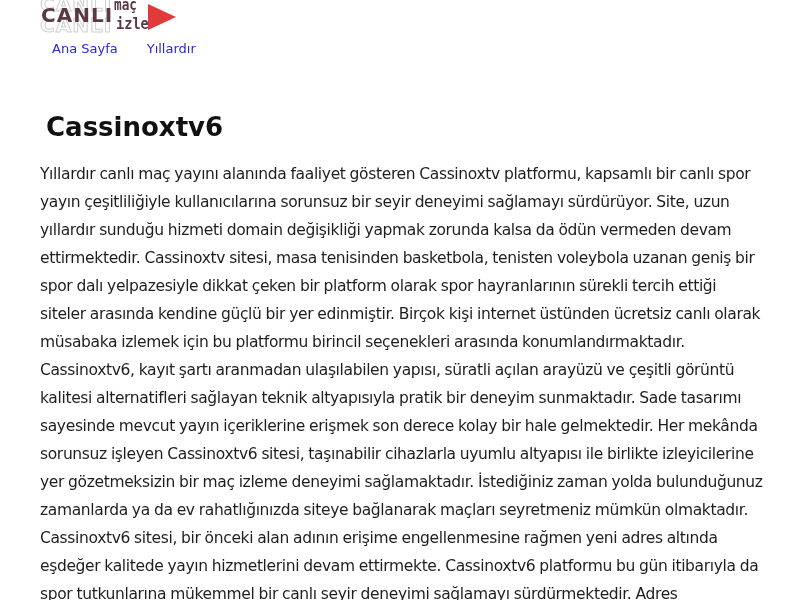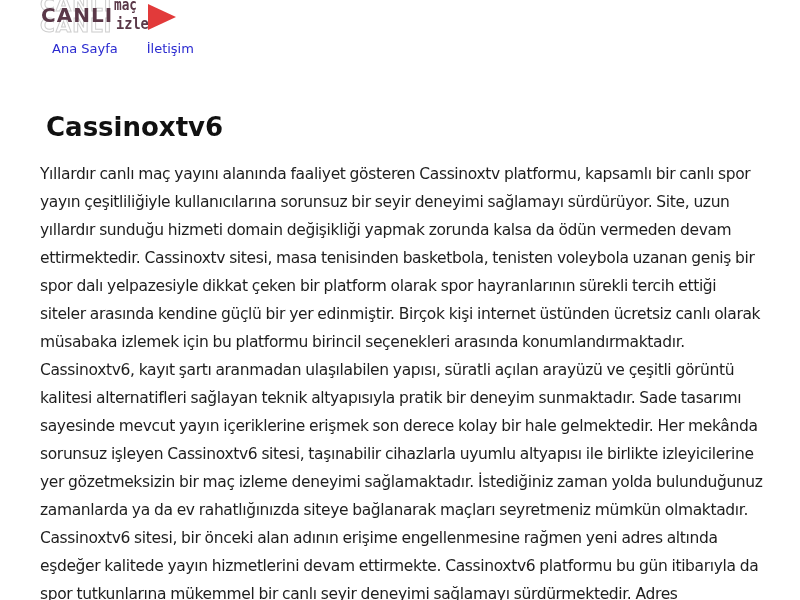--- a/index.html
+++ b/index.html
@@ -35,19 +35,19 @@
   <a class="logo">
     <span class="logo-canli-shadow top">CANLI</span>
     <span class="logo-canli-shadow">CANLI</span>
     <span class="logo-canli">CANLI</span>
     <span class="logo-mac">maç</span>
     <span class="logo-izle">izle</span>
     <span class="logo-play"></span>
   </a>
   <nav class="nav">
     <a>Ana Sayfa</a>
-    <a>İletişim</a>
+    <a>Yıllardır</a>
   </nav>
 </header>
 
 <h1 class="title">Cassinoxtv6</h1>
 
 <p class="content">Yıllardır canlı maç yayını alanında faaliyet gösteren Cassinoxtv platformu, kapsamlı bir canlı spor yayın çeşitliliğiyle kullanıcılarına sorunsuz bir seyir deneyimi sağlamayı sürdürüyor. Site, uzun yıllardır sunduğu hizmeti domain değişikliği yapmak zorunda kalsa da ödün vermeden devam ettirmektedir. Cassinoxtv sitesi, masa tenisinden basketbola, tenisten voleybola uzanan geniş bir spor dalı yelpazesiyle dikkat çeken bir platform olarak spor hayranlarının sürekli tercih ettiği siteler arasında kendine güçlü bir yer edinmiştir. Birçok kişi internet üstünden ücretsiz canlı olarak müsabaka izlemek için bu platformu birincil seçenekleri arasında konumlandırmaktadır. Cassinoxtv6, kayıt şartı aranmadan ulaşılabilen yapısı, süratli açılan arayüzü ve çeşitli görüntü kalitesi alternatifleri sağlayan teknik altyapısıyla pratik bir deneyim sunmaktadır. Sade tasarımı sayesinde mevcut yayın içeriklerine erişmek son derece kolay bir hale gelmektedir. Her mekânda sorunsuz işleyen Cassinoxtv6 sitesi, taşınabilir cihazlarla uyumlu altyapısı ile birlikte izleyicilerine yer gözetmeksizin bir maç izleme deneyimi sağlamaktadır. İstediğiniz zaman yolda bulunduğunuz zamanlarda ya da ev rahatlığınızda siteye bağlanarak maçları seyretmeniz mümkün olmaktadır. Cassinoxtv6 sitesi, bir önceki alan adının erişime engellenmesine rağmen yeni adres altında eşdeğer kalitede yayın hizmetlerini devam ettirmekte. Cassinoxtv6 platformu bu gün itibarıyla da spor tutkunlarına mükemmel bir canlı seyir deneyimi sağlamayı sürdürmektedir. Adres yenilemelerine rağmen platform, canlı müsabaka yayını</p>
 
 </body></html>

